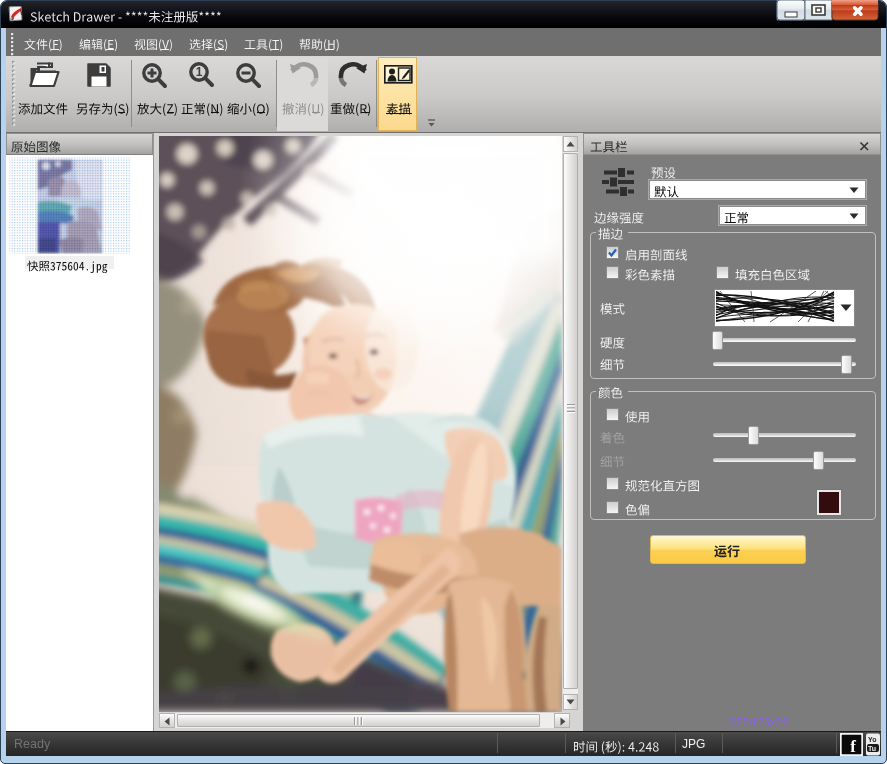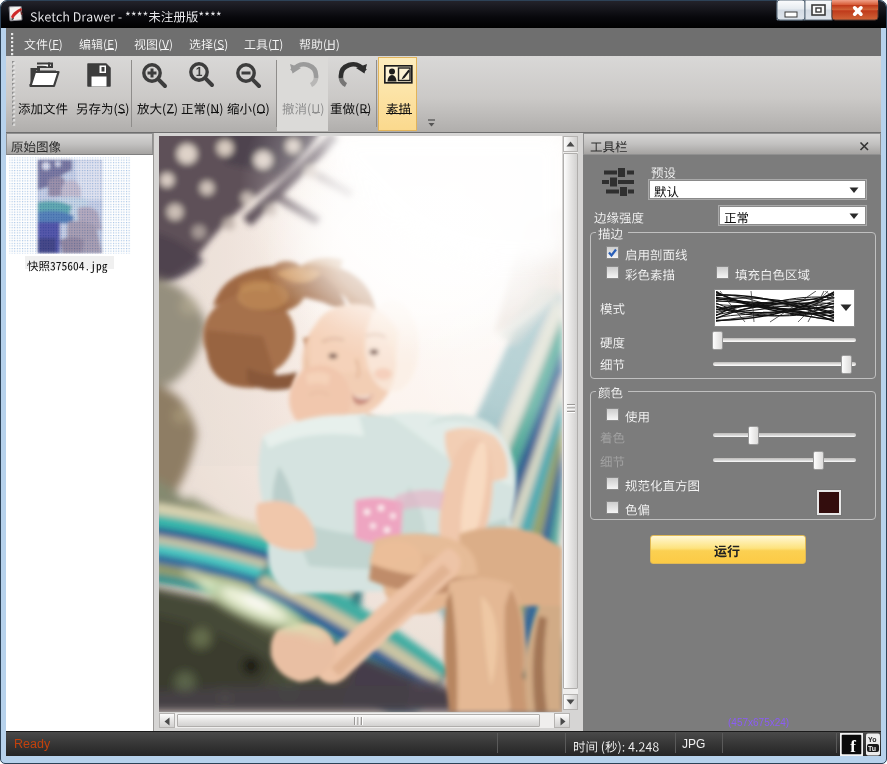--- a/index.html
+++ b/index.html
@@ -626,21 +626,21 @@
 <div class="abs" style="left:606px;top:501px;width:13px;height:13px;background:linear-gradient(180deg,#cdcdcd,#f5f5f5);border:1px solid #8a8a8a"></div>
 <svg style="position:absolute;left:625px;top:500px;overflow:visible" width="27" height="16">
       <path d="M5.9 8.3V10.5H3V8.3ZM6.8 8.3H9.8V10.5H6.8ZM7.5 5.9C7.1 6.5 6.6 7 6.2 7.5H2.9C3.4 7 3.8 6.5 4.2 5.9ZM4.4 4C3.6 5.7 2 7.2 0.5 8.1C0.7 8.3 0.9 8.8 1 9C1.4 8.7 1.8 8.4 2.1 8.1V13.5C2.1 14.9 2.7 15.3 4.7 15.3C5.2 15.3 9.1 15.3 9.6 15.3C11.4 15.3 11.8 14.7 12 12.8C11.8 12.7 11.4 12.6 11.1 12.4C11 14.1 10.8 14.4 9.6 14.4C8.7 14.4 5.3 14.4 4.7 14.4C3.3 14.4 3 14.2 3 13.5V11.4H9.8V12H10.8V7.5H7.3C7.9 6.9 8.5 6.1 8.9 5.5L8.3 5L8.1 5.1H4.8C5 4.8 5.1 4.5 5.3 4.3Z M17 5.3V7.9C17 9.9 16.9 12.7 16 14.8C16.2 14.9 16.6 15.2 16.8 15.4C17.6 13.3 17.8 10.4 17.8 8.4H23.9V5.3H21.1C21 4.9 20.7 4.4 20.4 4L19.6 4.2C19.8 4.5 20 5 20.1 5.3ZM16 4C15.3 5.9 14.1 7.8 12.9 9C13 9.2 13.3 9.7 13.4 9.9C13.8 9.5 14.3 9 14.7 8.4V15.5H15.6V7C16.1 6.2 16.5 5.2 16.9 4.3ZM17.8 6.2H23V7.6H17.8ZM23.4 10V11.9H22.2V10ZM18 9.2V15.4H18.8V12.6H19.8V15.1H20.4V12.6H21.6V15.1H22.2V12.6H23.4V14.5C23.4 14.7 23.3 14.7 23.2 14.7C23.1 14.7 22.8 14.7 22.4 14.7C22.5 14.9 22.6 15.2 22.7 15.4C23.2 15.4 23.6 15.4 23.8 15.3C24.1 15.1 24.1 14.9 24.1 14.5V9.2ZM18.8 11.9V10H19.8V11.9ZM20.4 10H21.6V11.9H20.4Z" fill="#f2f2f2"></path>
     </svg>
 <div class="abs" style="left:817px;top:490px;width:24px;height:25px;background:#330d0d;border:2px solid #e8e8e8;box-shadow:0 0 0 1px #777"></div>
 <div class="abs" style="left:650px;top:535px;width:156px;height:29px;background:linear-gradient(180deg,#fff7d4,#fde37e 45%,#fbd052 55%,#fcca45);border:1px solid #e0b955;border-radius:3px"></div>
 <svg style="position:absolute;left:714px;top:541px;overflow:visible" width="28" height="16">
       <path d="M5 4.7V6.1H11.6V4.7ZM0.7 5.5C1.4 6.1 2.5 6.9 3 7.3L4.1 6.2C3.5 5.8 2.4 5 1.7 4.5ZM5 13.6C5.4 13.4 6.1 13.3 10.5 12.9C10.7 13.3 10.8 13.6 11 13.9L12.4 13.1C11.9 12.2 10.9 10.5 10.1 9.3L8.8 9.9L9.8 11.6L6.6 11.8C7.2 11 7.8 10 8.3 9H12.5V7.6H4.1V9H6.4C5.9 10.1 5.4 11.1 5.1 11.4C4.9 11.8 4.7 12 4.4 12.1C4.6 12.5 4.9 13.3 5 13.6ZM3.6 8.5H0.4V9.9H2V13.6C1.5 13.8 0.9 14.3 0.3 14.9L1.4 16.4C1.9 15.6 2.6 14.8 3 14.8C3.2 14.8 3.7 15.2 4.2 15.5C5.1 16 6.2 16.2 7.8 16.2C9.2 16.2 11.3 16.1 12.3 16C12.3 15.6 12.6 14.8 12.8 14.3C11.4 14.5 9.2 14.6 7.9 14.6C6.4 14.6 5.3 14.6 4.4 14C4 13.8 3.8 13.6 3.6 13.5Z M18.8 4.8V6.3H25.2V4.8ZM16.3 4C15.7 4.9 14.4 6.1 13.3 6.8C13.6 7.1 14 7.7 14.2 8.1C15.5 7.2 16.9 5.9 17.8 4.7ZM18.3 8.4V9.9H22.1V14.4C22.1 14.6 22 14.7 21.8 14.7C21.6 14.7 20.7 14.7 19.9 14.6C20.1 15.1 20.4 15.8 20.4 16.2C21.6 16.2 22.4 16.2 23 16C23.5 15.7 23.7 15.3 23.7 14.4V9.9H25.5V8.4ZM16.8 6.9C16 8.3 14.5 9.9 13.2 10.8C13.5 11.1 14 11.8 14.3 12.1C14.6 11.8 15 11.5 15.3 11.2V16.3H16.9V9.4C17.4 8.8 17.9 8.1 18.3 7.4Z" fill="#222"></path>
     </svg>
 <div class="abs" style="left:6px;top:731px;width:875px;height:25px;background:linear-gradient(180deg,#4a4a4a,#383838 45%,#252525);border-top:1px solid #1a1a1a"></div>
-<div class="abs" style="left:14px;top:737px;color:#c2410c;font-size:12.5px">Ready</div>
+<div class="abs" style="left:14px;top:737px;color:#737373;font-size:12.5px">Ready</div>
 <div class="abs" style="left:497px;top:733px;width:1px;height:20px;background:#141414;border-right:1px solid #5a5a5a"></div>
 <div class="abs" style="left:565px;top:733px;width:1px;height:20px;background:#141414;border-right:1px solid #5a5a5a"></div>
 <div class="abs" style="left:675px;top:733px;width:1px;height:20px;background:#141414;border-right:1px solid #5a5a5a"></div>
 <div class="abs" style="left:722px;top:733px;width:1px;height:20px;background:#141414;border-right:1px solid #5a5a5a"></div>
 <div class="abs" style="left:836px;top:733px;width:1px;height:20px;background:#141414;border-right:1px solid #5a5a5a"></div>
 <svg style="position:absolute;left:573px;top:737px;overflow:visible" width="88" height="16">
       <path d="M5.9 8.8C6.6 9.8 7.4 11.1 7.8 11.9L8.7 11.4C8.2 10.7 7.4 9.4 6.7 8.4ZM4 9.5V12.3H1.9V9.5ZM4 8.6H1.9V5.9H4ZM1 5V14.2H1.9V13.2H4.9V5ZM9.6 4.1V6.5H5.5V7.4H9.6V14.1C9.6 14.3 9.5 14.4 9.2 14.4C8.9 14.4 8 14.4 7 14.4C7.2 14.7 7.3 15.1 7.4 15.4C8.6 15.4 9.4 15.4 9.9 15.2C10.3 15.1 10.5 14.8 10.5 14.1V7.4H12V6.5H10.5V4.1Z M13.6 6.8V15.5H14.6V6.8ZM13.8 4.6C14.4 5.2 15.1 5.9 15.3 6.4L16.1 5.9C15.8 5.4 15.1 4.7 14.6 4.2ZM17.2 10.8H20.2V12.5H17.2ZM17.2 8.4H20.2V10H17.2ZM16.4 7.6V13.3H21.1V7.6ZM16.9 4.7V5.6H23V14.4C23 14.5 22.9 14.6 22.7 14.6C22.6 14.6 22.1 14.6 21.5 14.6C21.7 14.8 21.8 15.2 21.8 15.4C22.6 15.4 23.1 15.4 23.5 15.3C23.8 15.1 23.9 14.9 23.9 14.4V4.7Z M30.8 16.9 31.5 16.6C30.4 14.9 29.9 12.7 29.9 10.6C29.9 8.5 30.4 6.4 31.5 4.6L30.8 4.3C29.6 6.2 28.9 8.2 28.9 10.6C28.9 13.1 29.6 15.1 30.8 16.9Z M38.2 6.1C38 7.5 37.7 8.9 37.2 9.9C37.4 10 37.8 10.2 38 10.3C38.5 9.3 38.8 7.8 39.1 6.3ZM41.7 6.2C42.3 7.3 42.9 8.7 43.1 9.7L44 9.3C43.7 8.4 43.1 7 42.5 5.9ZM42.5 10.1C41.6 12.6 39.6 14 36.5 14.6C36.7 14.8 36.9 15.2 37 15.5C40.3 14.7 42.4 13.1 43.4 10.4ZM39.9 4V11.7H40.8V4ZM36.7 4.2C35.7 4.6 34.1 5 32.7 5.2C32.8 5.4 32.9 5.7 32.9 5.9C33.5 5.8 34.1 5.8 34.6 5.6V7.5H32.6V8.4H34.5C34 9.8 33.2 11.5 32.4 12.3C32.5 12.6 32.8 12.9 32.9 13.2C33.5 12.4 34.1 11.2 34.6 10V15.5H35.6V9.7C36 10.3 36.5 11.1 36.7 11.5L37.2 10.7C37 10.4 35.9 9 35.6 8.6V8.4H37.3V7.5H35.6V5.4C36.2 5.3 36.8 5.1 37.2 4.9Z M45.8 16.9C46.9 15.1 47.6 13.1 47.6 10.6C47.6 8.2 46.9 6.2 45.8 4.3L45 4.6C46.1 6.4 46.7 8.5 46.7 10.6C46.7 12.7 46.1 14.9 45 16.6Z M50.5 9.6C50.9 9.6 51.3 9.3 51.3 8.8C51.3 8.2 50.9 7.9 50.5 7.9C50 7.9 49.7 8.2 49.7 8.8C49.7 9.3 50 9.6 50.5 9.6ZM50.5 14.7C50.9 14.7 51.3 14.3 51.3 13.8C51.3 13.3 50.9 12.9 50.5 12.9C50 12.9 49.7 13.3 49.7 13.8C49.7 14.3 50 14.7 50.5 14.7Z M59.3 14.5H60.4V12H61.6V11.1H60.4V5.3H59.1L55.3 11.2V12H59.3ZM59.3 11.1H56.5L58.5 7.9C58.8 7.5 59.1 7 59.3 6.6H59.3C59.3 7 59.3 7.8 59.3 8.2Z M63.7 14.7C64.2 14.7 64.5 14.3 64.5 13.8C64.5 13.3 64.2 12.9 63.7 12.9C63.2 12.9 62.9 13.3 62.9 13.8C62.9 14.3 63.2 14.7 63.7 14.7Z M66 14.5H71.8V13.5H69.2C68.8 13.5 68.2 13.6 67.7 13.6C69.9 11.6 71.3 9.7 71.3 7.9C71.3 6.2 70.3 5.2 68.6 5.2C67.5 5.2 66.7 5.7 65.9 6.5L66.6 7.2C67.1 6.5 67.8 6.1 68.5 6.1C69.6 6.1 70.2 6.9 70.2 7.9C70.2 9.5 68.9 11.3 66 13.8Z M76.6 14.5H77.7V12H78.9V11.1H77.7V5.3H76.4L72.6 11.2V12H76.6ZM76.6 11.1H73.8L75.9 7.9C76.2 7.5 76.4 7 76.6 6.6H76.7C76.7 7 76.6 7.8 76.6 8.2Z M82.8 14.7C84.5 14.7 85.7 13.6 85.7 12.3C85.7 11 84.9 10.3 84.1 9.9V9.8C84.7 9.4 85.3 8.6 85.3 7.6C85.3 6.2 84.4 5.2 82.8 5.2C81.4 5.2 80.3 6.1 80.3 7.5C80.3 8.5 80.9 9.2 81.6 9.6V9.7C80.7 10.1 79.9 11 79.9 12.2C79.9 13.6 81.1 14.7 82.8 14.7ZM83.4 9.5C82.3 9.1 81.4 8.6 81.4 7.5C81.4 6.6 82 6 82.8 6C83.8 6 84.4 6.8 84.4 7.7C84.4 8.3 84 9 83.4 9.5ZM82.8 13.8C81.7 13.8 80.9 13.1 80.9 12.1C80.9 11.2 81.4 10.5 82.2 10.1C83.5 10.6 84.6 11 84.6 12.3C84.6 13.2 83.9 13.8 82.8 13.8Z" fill="#f0f0f0"></path>
     </svg>
 <div class="abs" style="left:682px;top:737px;color:#f0f0f0;font-size:12px">JPG</div>
 <div class="abs" style="left:728px;top:717px;color:#8b5cf6;font-size:10px">(457x675x24)</div>

